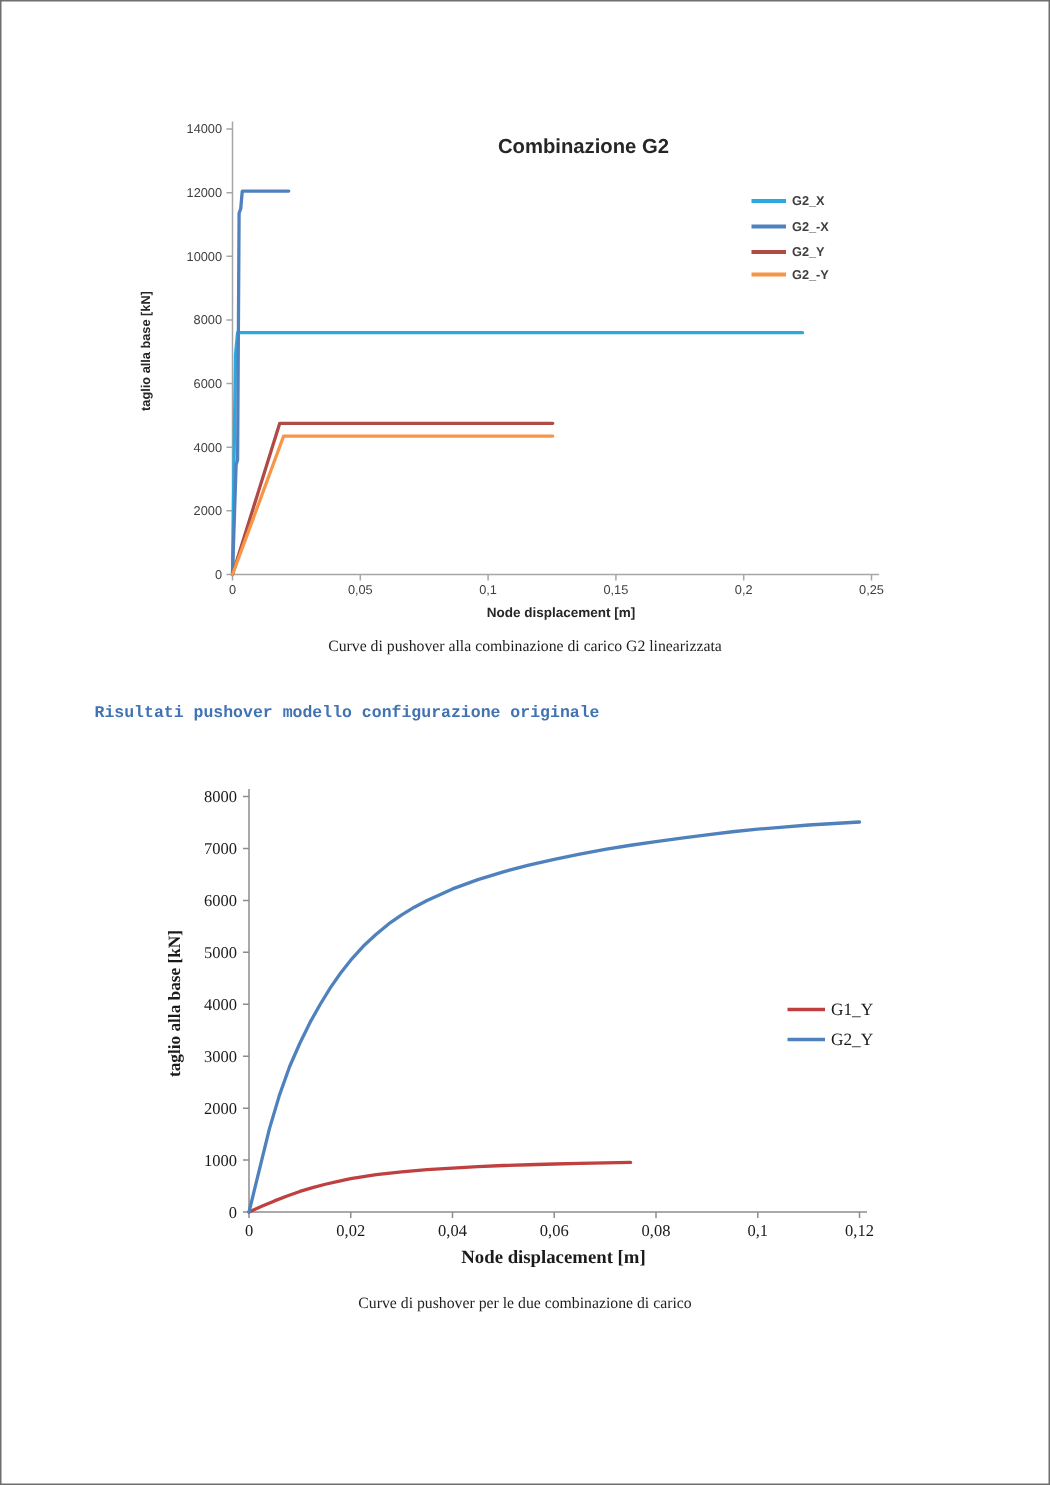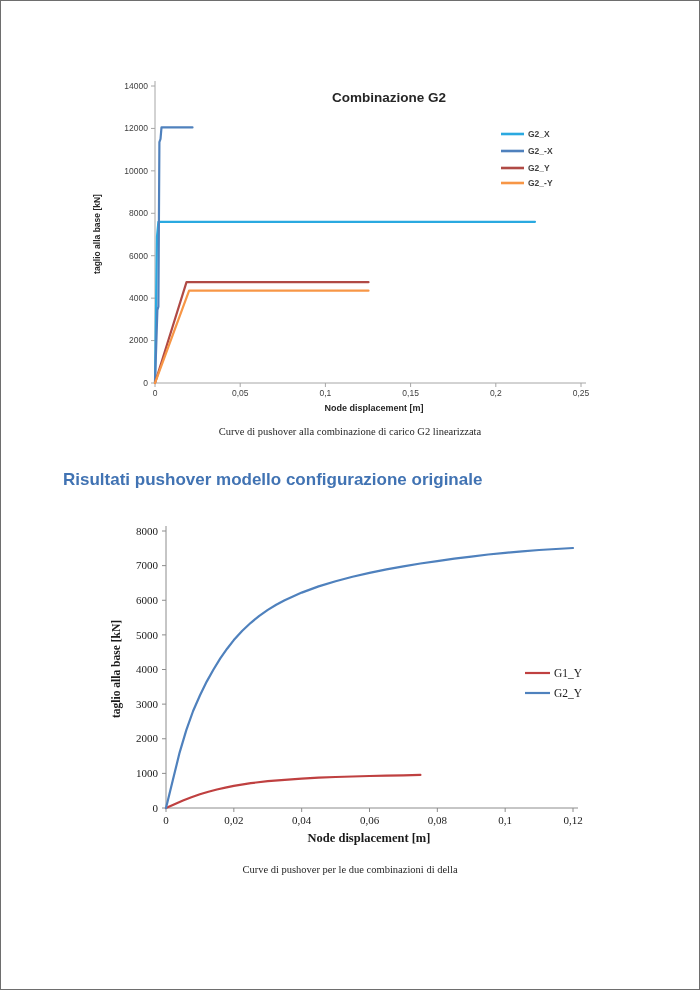--- a/index.html
+++ b/index.html
@@ -18,23 +18,23 @@
     text-align:center;
     font-size:10.5px;
     color:#1f1f1f;
     font-family:"Liberation Serif", serif;
   }
   .caption-top{top:425px;}
   .caption-bottom{top:863px;}
   .heading{
     position:absolute;
     left:62px;top:469px;
-    font-size:17px;
+    font-size:11px;
     font-weight:bold;
-    font-family:Liberation Sans, sans-serif;
+    font-family:Liberation Mono, monospace;
     color:#4173b3;
   }
 </style>
 </head>
 <body>
 
 <div class="page">
   <svg class="charts-layer" id="charts" width="700" height="990" viewBox="0 0 700 990">
       <g font-family="&quot;Liberation Sans&quot;, sans-serif">
         <line x1="154" y1="382" x2="154" y2="80" stroke="#a6a6a6" stroke-width="1"></line>
@@ -138,14 +138,14 @@
           <line x1="524" y1="692" x2="549" y2="692" stroke="#4f81bd" stroke-width="2.2"></line>
           <text x="553" y="695.91" font-size="11.5" font-weight="normal" fill="#1a1a1a">G2_Y</text>
         </g>
       </g>
     </svg>
 
   <div class="caption caption-top">Curve di pushover alla combinazione di carico G2 linearizzata</div>
 
   <div class="heading" style="color: rgb(65, 115, 179);">Risultati pushover modello configurazione originale</div>
 
-  <div class="caption caption-bottom">Curve di pushover per le due combinazioni di della</div>
+  <div class="caption caption-bottom">Curve di pushover per le due combinazione di carico</div>
 </div>
 
 </body></html>

